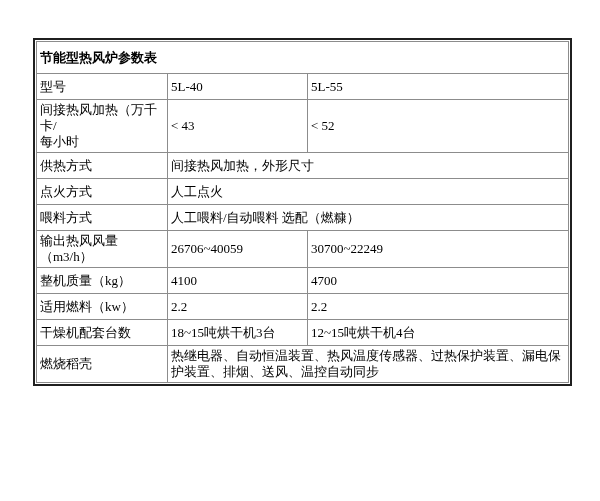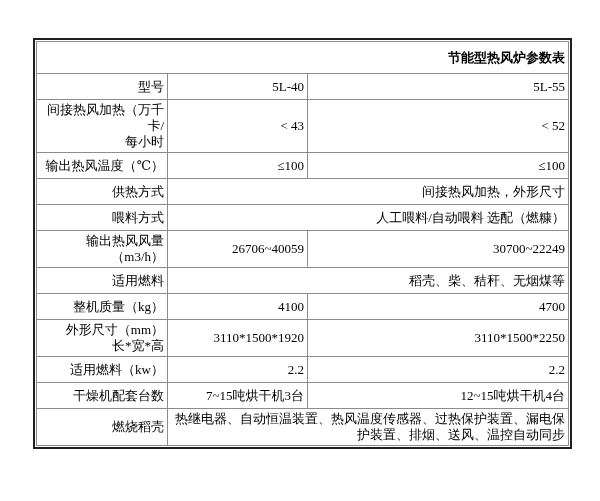--- a/index.html
+++ b/index.html
@@ -21,21 +21,21 @@
     padding: 1px;
     background: #ffffff;
   }
   table.spec {
     width: 100%;
     border-collapse: collapse;
     table-layout: fixed;
   }
   table.spec td {
     border: 1px solid #8c8c8c;
-    text-align: right;
+    text-align: left;
     vertical-align: middle;
     font-size: 13px;
     color: #000000;
     padding: 2px 3px;
     line-height: 16px;
     overflow: hidden;
   }
   tr.single { height: 26px; }
   td.title-cell {
     font-size: 17px;
@@ -64,60 +64,49 @@
       <td>5L-40</td>
       <td>5L-55</td>
     </tr>
     <tr>
       <td class="lbl">间接热风加热（万千卡/
 每小时</td>
       <td>&lt; 43</td>
       <td>&lt; 52</td>
     </tr>
     <tr class="single">
-      <td class="lbl">输出热风温度（℃）</td>
-      <td>≤100</td>
-      <td>≤100</td>
+      <td class="lbl">供热方式</td>
+      <td colspan="2">间接热风加热，外形尺寸</td>
     </tr>
     <tr class="single">
-      <td class="lbl">供热方式</td>
-      <td colspan="2">间接热风加热，外形尺寸</td>
+      <td class="lbl">点火方式</td>
+      <td colspan="2">人工点火</td>
     </tr>
     <tr class="single">
       <td class="lbl">喂料方式</td>
       <td colspan="2">人工喂料/自动喂料 选配（燃糠）</td>
     </tr>
     <tr class="single">
       <td class="lbl">输出热风风量（m3/h）</td>
       <td>26706~40059</td>
       <td>30700~22249</td>
     </tr>
     <tr class="single">
-      <td class="lbl">适用燃料</td>
-      <td colspan="2">稻壳、柴、秸秆、无烟煤等</td>
-    </tr>
-    <tr class="single">
       <td class="lbl">整机质量（kg）</td>
       <td>4100</td>
       <td>4700</td>
-    </tr>
-    <tr>
-      <td class="lbl">外形尺寸（mm）
-长*宽*高</td>
-      <td>3110*1500*1920</td>
-      <td>3110*1500*2250</td>
     </tr>
     <tr class="single">
       <td class="lbl">适用燃料（kw）</td>
       <td>2.2</td>
       <td>2.2</td>
     </tr>
     <tr class="single">
       <td class="lbl">干燥机配套台数</td>
-      <td>7~15吨烘干机3台</td>
+      <td>18~15吨烘干机3台</td>
       <td>12~15吨烘干机4台</td>
     </tr>
     <tr>
       <td class="lbl">燃烧稻壳</td>
       <td colspan="2">热继电器、自动恒温装置、热风温度传感器、过热保护装置、漏电保护装置、排烟、送风、温控自动同步</td>
     </tr>
   </tbody>
     </table>
 </div>
 

